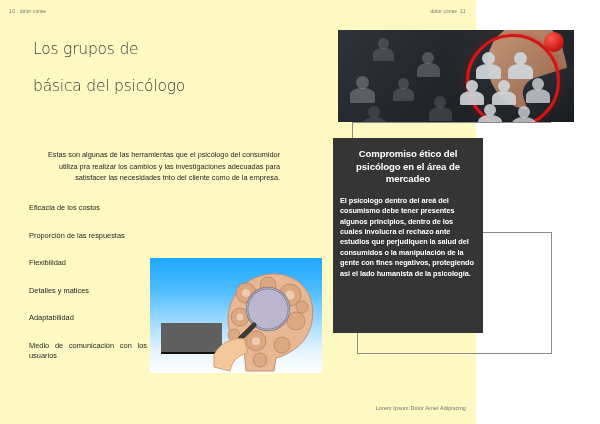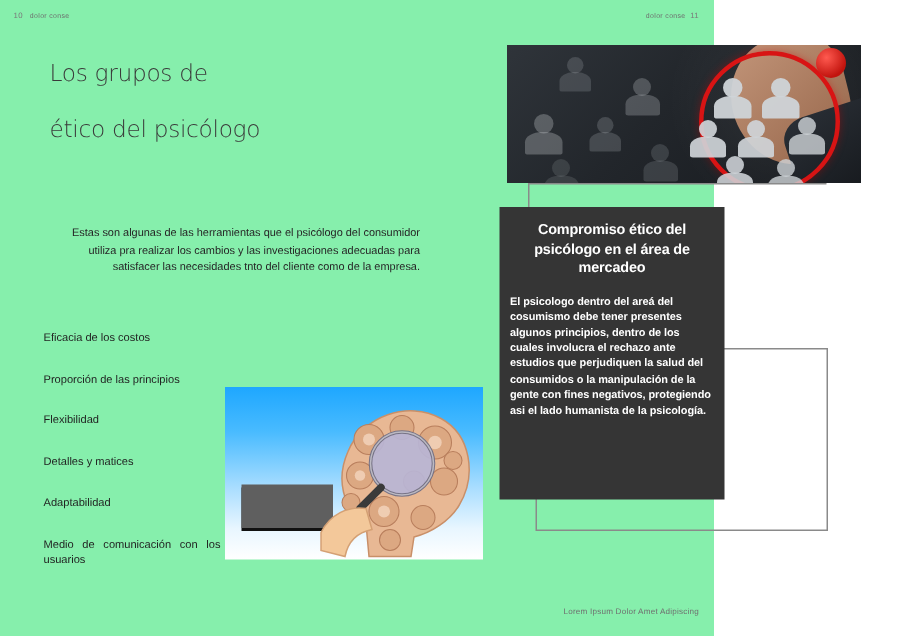--- a/index.html
+++ b/index.html
@@ -1,38 +1,38 @@
 <!DOCTYPE html>
 <html><head>
 <meta charset="utf-8">
 <style>
   html,body{margin:0;padding:0;background:#ffffff;}
   body{width:600px;height:424px;overflow:hidden;
        font-family:"Liberation Sans", sans-serif;color:#2b2b2b;}
-  .page{position:relative;width:476px;height:424px;background:#86efac;}
+  .page{position:relative;width:476px;height:424px;background:#fef9c3;}
 
   
   .hdr{position:absolute;top:8px;font-size:4.6px;letter-spacing:.25px;
        color:#6d6d6d;white-space:nowrap;}
   .hdr-left{left:9px;}
   .hdr-right{right:10px;}
   .hdr .num{font-size:5.2px;color:#7a7a7a;}
 
   
   .title{position:absolute;left:33px;top:31px;width:260px;
          font-family:"DejaVu Sans", sans-serif;font-weight:300;
          font-size:15.5px;line-height:37px;color:#3a3a3a;
          letter-spacing:-.2px;}
   .title div{white-space:nowrap;}
 
   .intro{position:absolute;left:28px;top:142px;width:252px;
          font-size:7.3px;line-height:11.6px;color:#262626;
          text-align:right;}
 
-  .bullets{position:absolute;left:29px;top:220px;width:170px;}
+  .bullets{position:absolute;left:29px;top:203px;width:170px;}
   .bullets li{list-style:none;font-size:7.4px;line-height:10px;
               color:#1f1f1f;margin:0 0 17.6px 0;}
   .bullets li.two-line{line-height:10.5px;text-align:justify;width:118px;}
   .bullets{margin:0;padding:0;}
 
   
   .pic-gears{position:absolute;left:150px;top:258px;width:172px;height:115px;
              background:linear-gradient(180deg,#1EA7FF 0%,#49BBFF 26%,
                         #A8DDFF 58%,#E8F6FF 82%,#ffffff 100%);
              overflow:hidden;}
@@ -90,28 +90,28 @@
     <span class="num">10</span>
     &nbsp;&nbsp;<span>dolor conse</span>
   </div>
   <div class="hdr hdr-right">
     <span>dolor conse</span>
     &nbsp;<span class="num">11</span>
   </div>
 
   <div class="title">
     <div>Los grupos de</div>
-    <div>ético del psicólogo</div>
+    <div>básica del psicólogo</div>
   </div>
 
   <p class="intro">Estas son algunas de las herramientas que el psicólogo del consumidor utiliza pra realizar los cambios y las investigaciones adecuadas para satisfacer las necesidades tnto del cliente como de la empresa.</p>
 
   <ul class="bullets">
     <li>Eficacia de los costos</li>
-    <li>Proporción de las principios</li>
+    <li>Proporción de las respuestas</li>
     <li>Flexibilidad</li>
     <li>Detalles y matices</li>
     <li>Adaptabilidad</li>
     <li class="two-line">Medio de comunicación con los usuarios</li>
   </ul>
 
   <div class="pic-gears">
     <div class="slab"></div>
     <svg class="head" viewBox="0 0 108 110">
       <path d="M36 108 L34 86 C18 76 14 56 22 38 C32 14 62 4 84 16 C104 27 108 54 96 74 C90 84 78 92 66 95 L64 108 Z" fill="#e8b894" stroke="#c98f68" stroke-width="1"></path>

